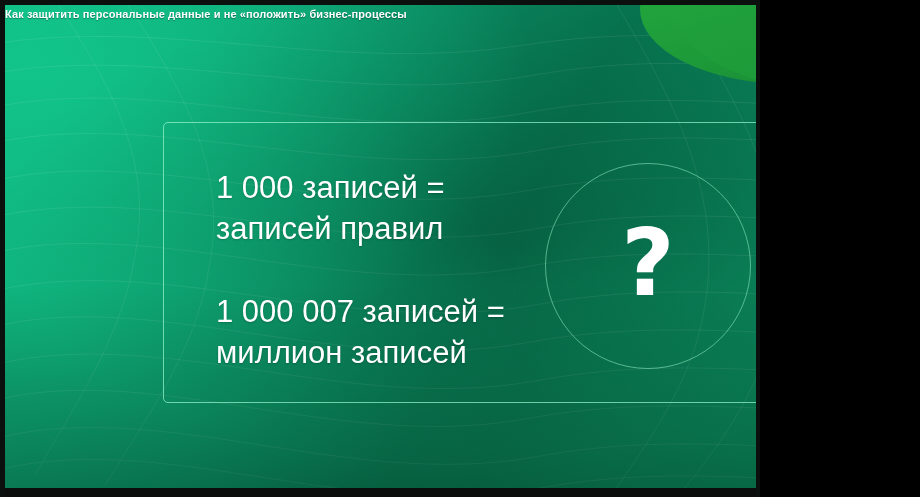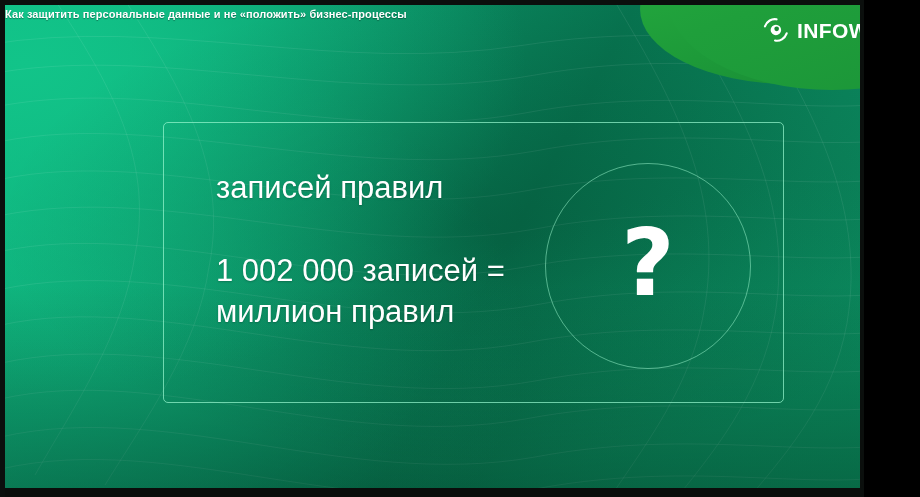--- a/index.html
+++ b/index.html
@@ -9,21 +9,21 @@
   }
   body {
     width: 920px;
     height: 497px;
     overflow: hidden;
     font-family: "Liberation Sans", sans-serif;
   }
 
   #slide-viewport {
     position: relative;
-    width: 864px;
+    width: 760px;
     height: 497px;
     background: #1d4ed8;
     overflow: hidden;
   }
 
   
   .letterbox {
     position: absolute;
     background: #0b0f0d;
     z-index: 40;
@@ -231,25 +231,26 @@
       <circle cx="15.9" cy="15.9" r="5.6" fill="#ffffff"></circle>
       <circle cx="16.7" cy="14.7" r="2.5" fill="#178b33"></circle>
     </svg>
     <span id="logo-word">INFOWATCH</span>
   </div>
 
   <div id="content-frame"></div>
 
   <div id="text-col">
     <div class="stat-block">
+      <div class="stat-line">1 000 записей =</div>
       <div class="stat-line">записей правил</div>
     </div>
     <div class="stat-block">
-      <div class="stat-line">1 002 000 записей =</div>
-      <div class="stat-line">миллион правил</div>
+      <div class="stat-line">1 000 007 записей =</div>
+      <div class="stat-line">миллион записей</div>
     </div>
   </div>
 
   <div id="question-badge">
     <span id="question-mark">?</span>
   </div>
 
   <div class="letterbox top"></div>
   <div class="letterbox bottom"></div>
   <div class="letterbox left"></div>

